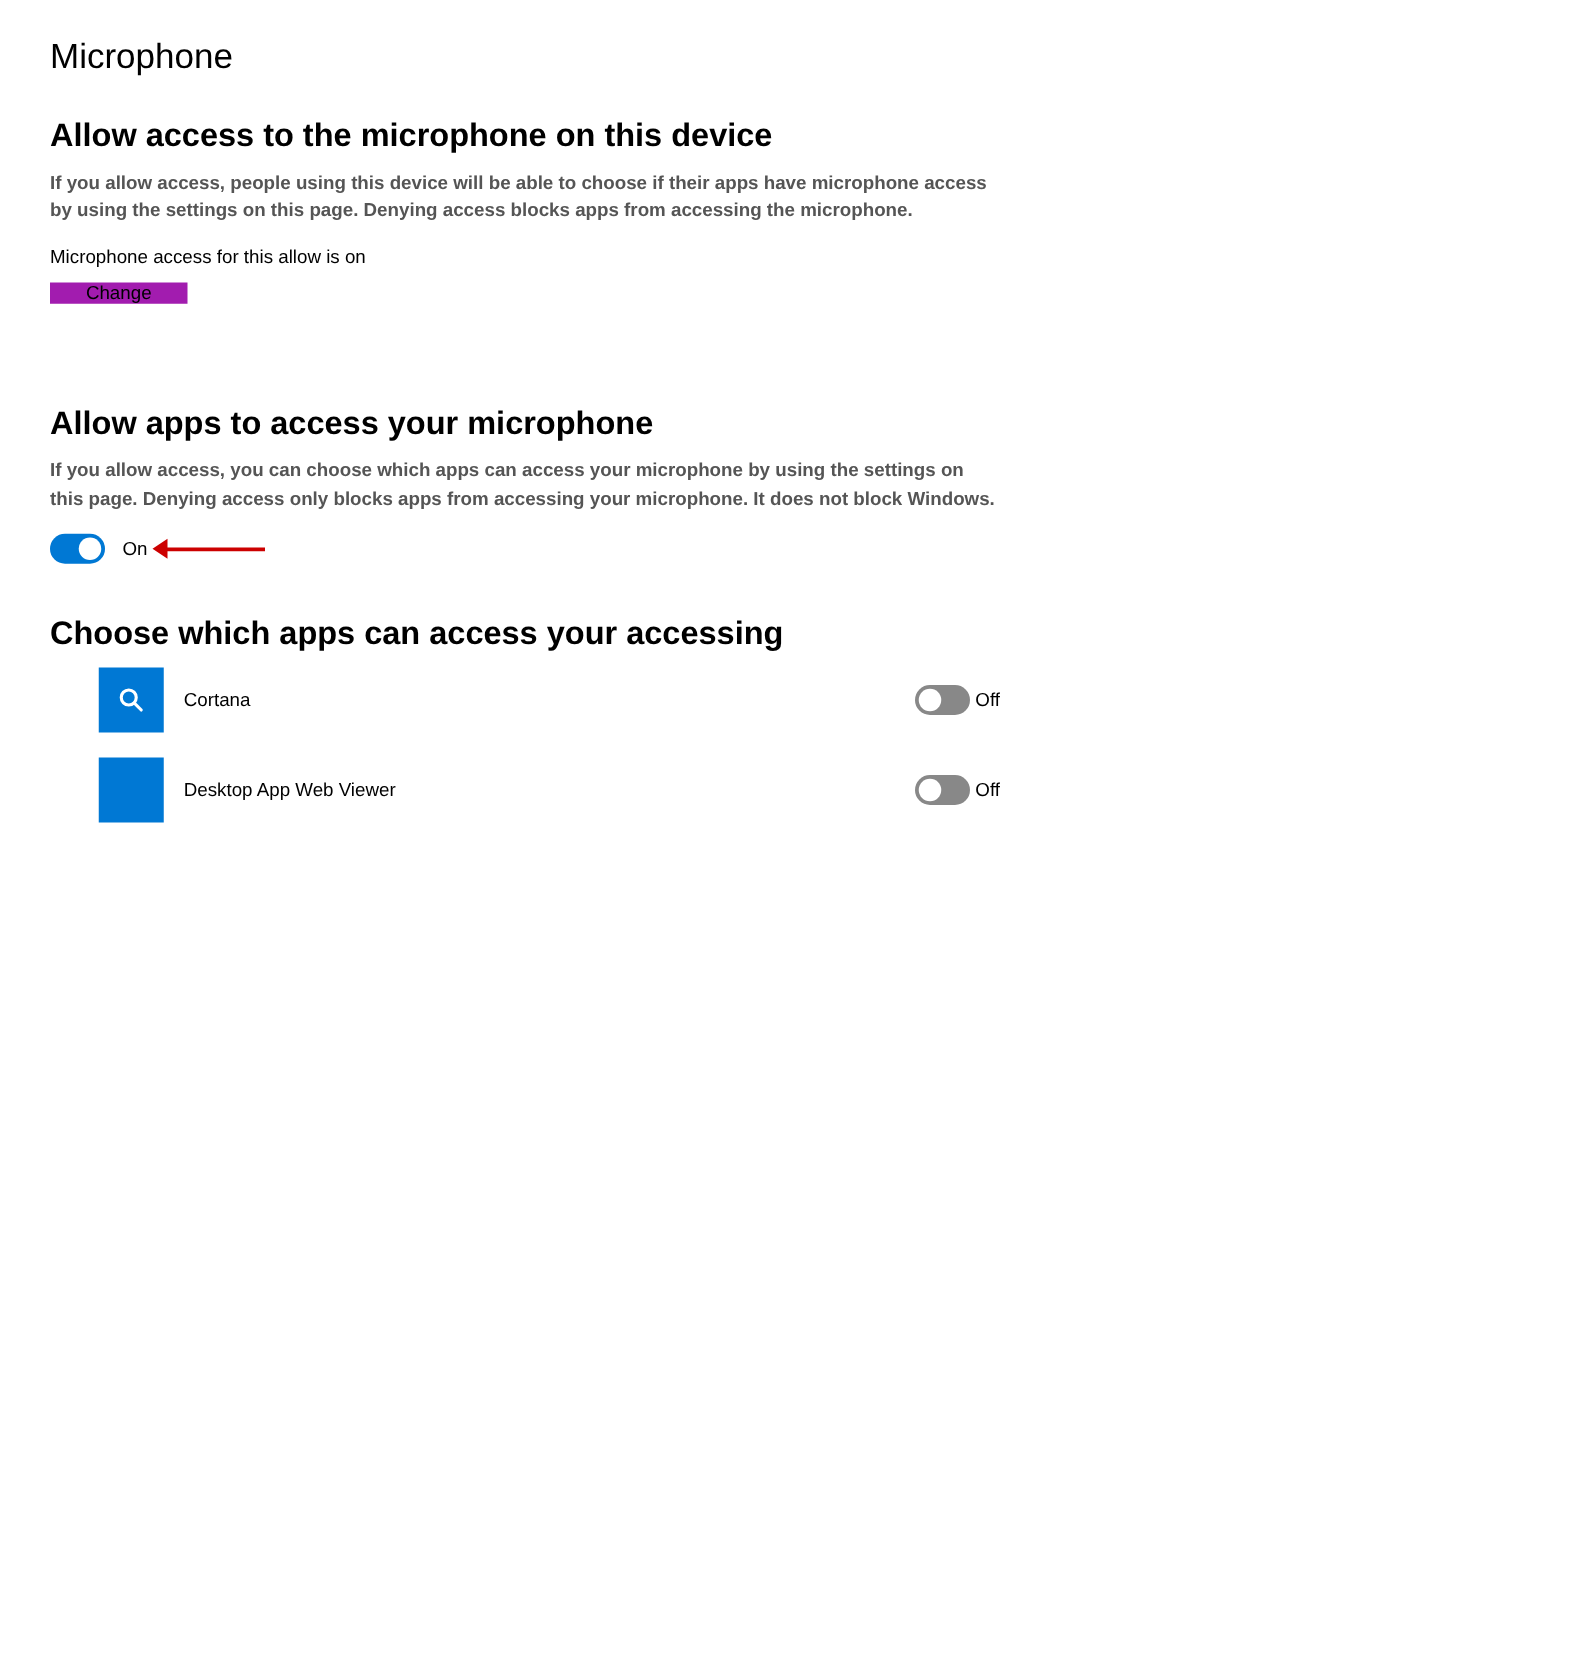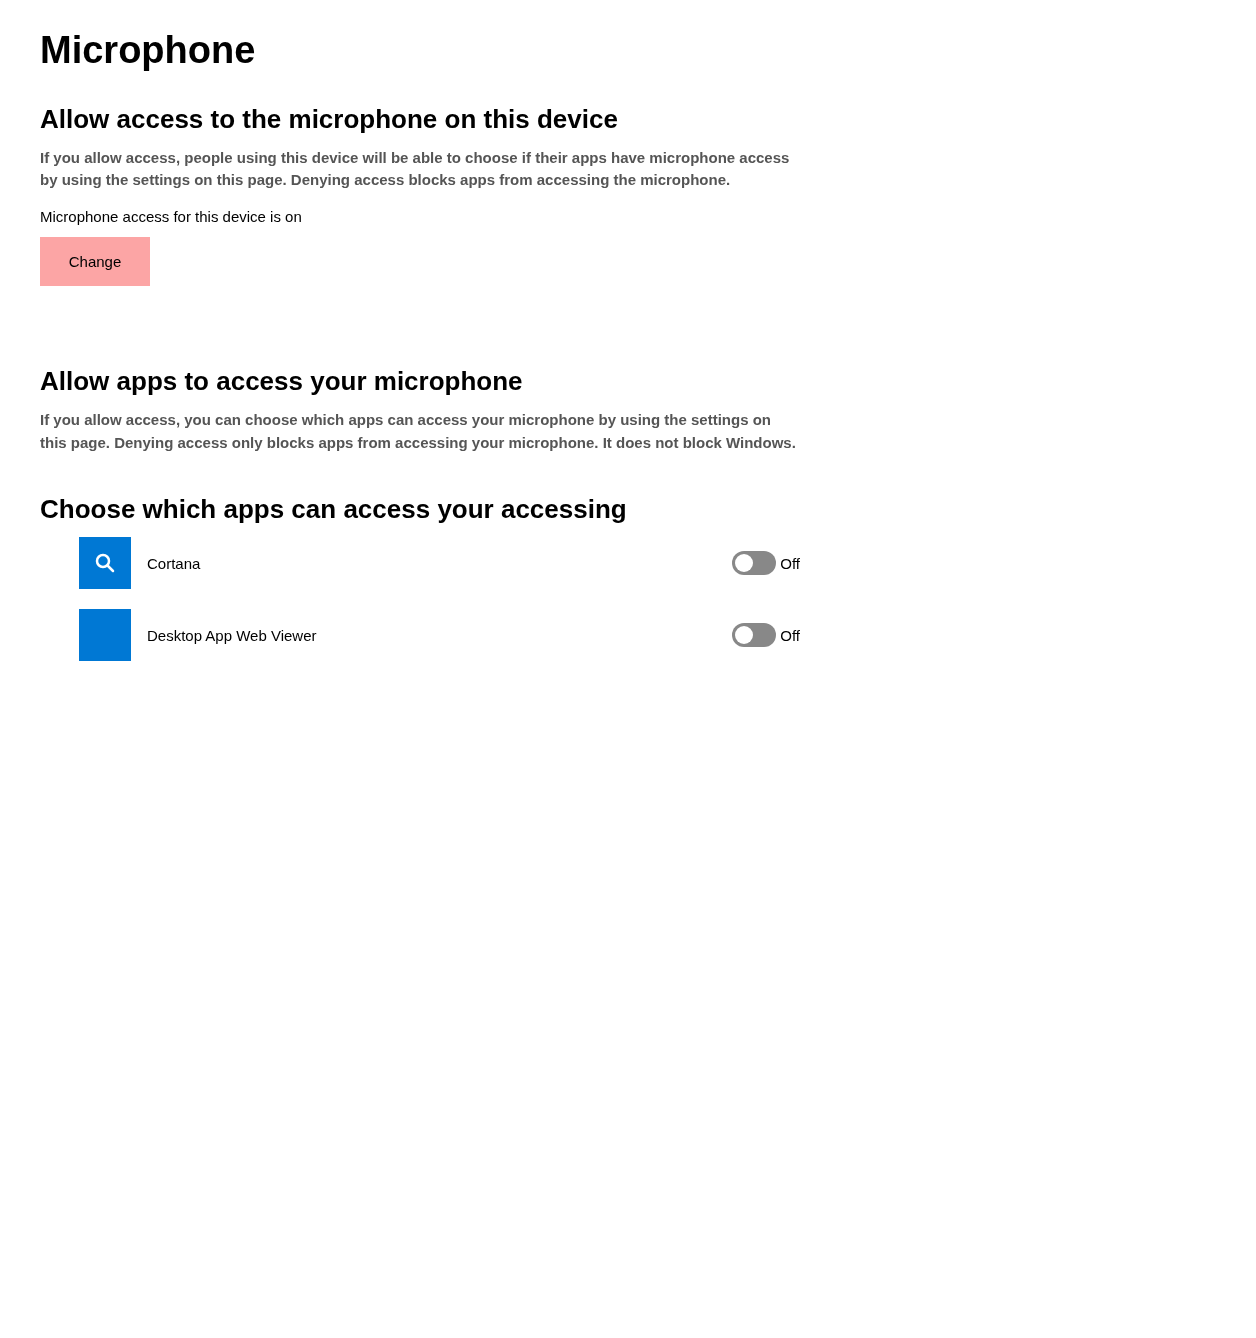--- a/index.html
+++ b/index.html
@@ -11,22 +11,22 @@
     body {
       font-family: 'Segoe UI', Arial, sans-serif;
       background: #ffffff;
       color: #000000;
       width: 1256px;
       min-height: 1338px;
       padding: 30px 40px;
     }
 
     .page-title {
-      font-size: 38px;
-      font-weight: 700;
+      font-size: 28px;
+      font-weight: 400;
       color: #000000;
       margin-bottom: 32px;
       line-height: 1.1;
     }
 
     .section-title {
       font-size: 26px;
       font-weight: 700;
       color: #000000;
       margin-bottom: 12px;
@@ -42,23 +42,23 @@
       font-weight: bold;
     }
 
     .status-text {
       font-size: 15px;
       color: #000000;
       margin-bottom: 12px;
     }
 
     .change-button {
-      background: #fca5a5;
+      background: #a21caf;
       border: none;
-      padding: 16px 20px;
+      padding: 0 20px;
       font-size: 15px;
       cursor: pointer;
       font-family: 'Segoe UI', Arial, sans-serif;
       color: #000;
       min-width: 110px;
       margin-bottom: 40px;
     }
 
     .section-block {
       margin-bottom: 40px;
@@ -177,29 +177,37 @@
   </style>
 </head>
 <body>
 
 <h1 class="page-title">Microphone</h1>
 
 <div class="section-block">
   <h2 class="section-title">Allow access to the microphone on this device</h2>
   <p class="description-text">If you allow access, people using this device will be able to choose if their apps have microphone access by using the settings on this page. Denying access blocks apps from accessing the microphone.</p>
 
-  <p class="status-text">Microphone access for this device is on</p>
+  <p class="status-text">Microphone access for this allow is on</p>
 
   <button class="change-button">Change</button>
 </div>
 
 <div class="section-block">
   <h2 class="section-title">Allow apps to access your microphone</h2>
   <p class="description-text">If you allow access, you can choose which apps can access your microphone by using the settings on this page. Denying access only blocks apps from accessing your microphone. It does not block Windows.</p>
 
+  <div class="toggle-row">
+    <div class="toggle-switch on"></div>
+    <span class="toggle-label">On</span>
+
+    <div class="arrow-annotation">
+      <div class="arrow-line"></div>
+    </div>
+  </div>
 </div>
 
 <div class="section-block apps-section">
   <h2 class="section-title">Choose which apps can access your accessing</h2>
 
   <div class="app-row">
     <div class="app-icon">
       <svg width="24" height="24" viewBox="0 0 24 24" fill="none">
         <circle cx="10" cy="10" r="6" stroke="white" stroke-width="2.5" fill="none"></circle>
         <line x1="14.5" y1="14.5" x2="20" y2="20" stroke="white" stroke-width="2.5" stroke-linecap="round"></line>

